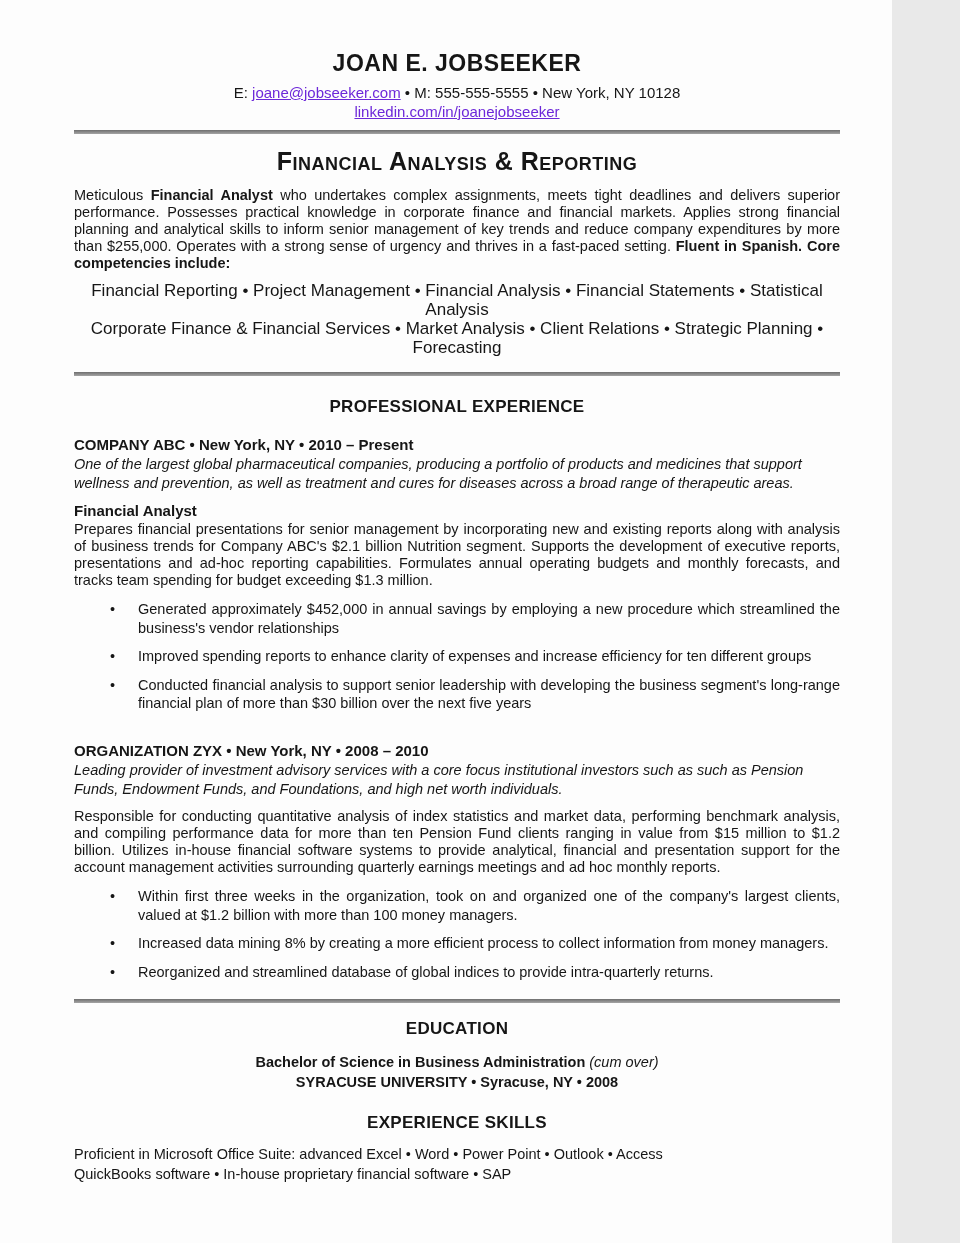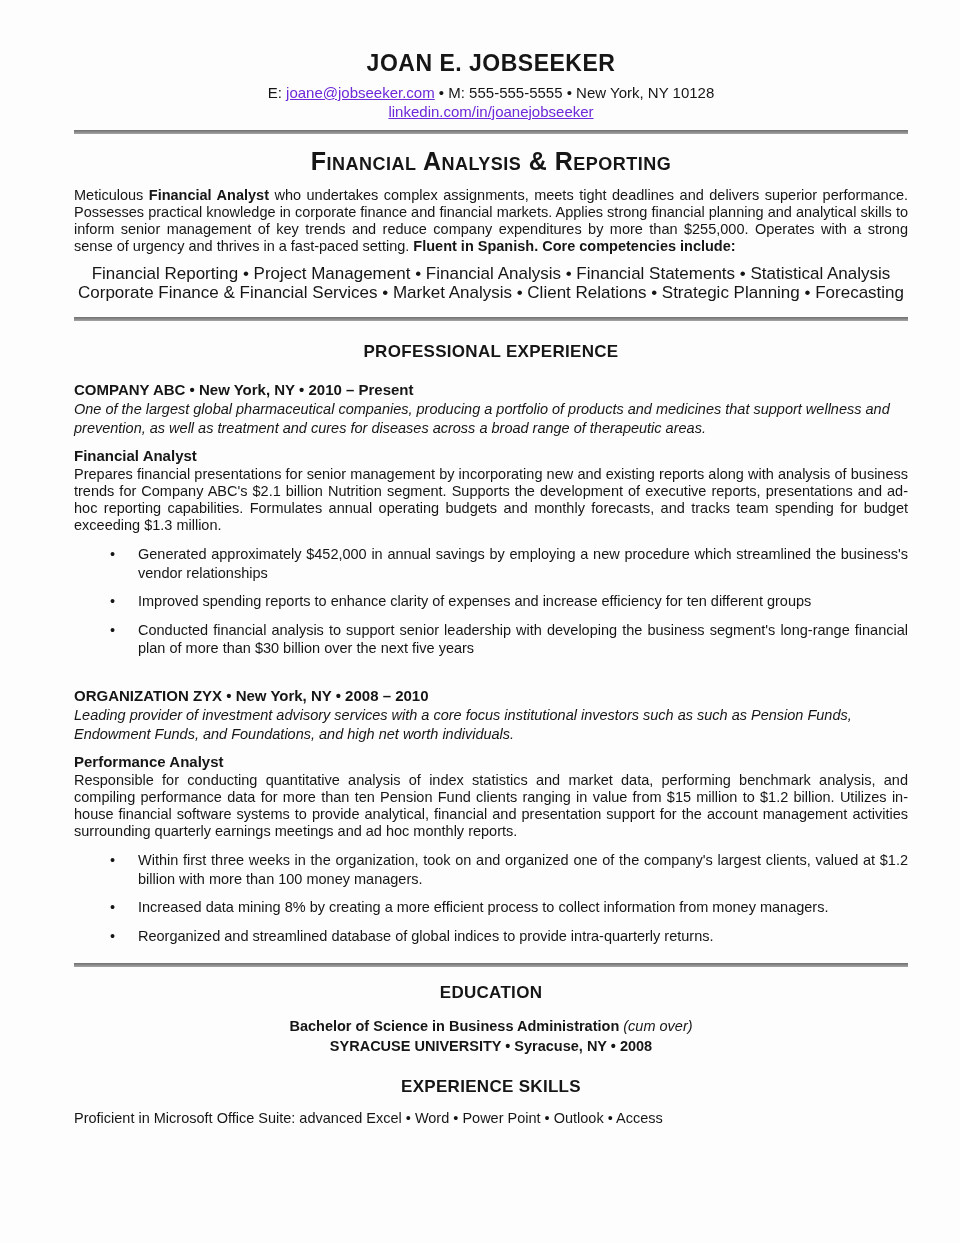--- a/index.html
+++ b/index.html
@@ -1,19 +1,19 @@
 <!DOCTYPE html>
 <html><head>
 <meta charset="utf-8">
 <style>
   * { margin: 0; padding: 0; box-sizing: border-box; }
   html, body { background: #e9e9e9; }
   body { font-family: "Liberation Sans", "DejaVu Sans", sans-serif; }
   .page {
-    width: 960px;
+    width: 892px;
     height: 1243px;
     background: #fdfdfd;
     color: #161616;
     padding: 50px 52px 40px 74px;
     position: relative;
     overflow: hidden;
   }
   
   .name {
     text-align: center;
@@ -174,31 +174,31 @@
     <ul class="bullets">
       <li>Generated approximately $452,000 in annual savings by employing a new procedure which streamlined the business's vendor relationships</li>
       <li>Improved spending reports to enhance clarity of expenses and increase efficiency for ten different groups</li>
       <li>Conducted financial analysis to support senior leadership with developing the business segment's long-range financial plan of more than $30 billion over the next five years</li>
     </ul>
   </section>
 
   <section class="job-entry job-entry-2">
     <div class="company-line">ORGANIZATION ZYX • New York, NY • 2008 – 2010</div>
     <div class="company-desc">Leading provider of investment advisory services with a core focus institutional investors such as such as Pension Funds, Endowment Funds, and Foundations, and high net worth individuals.</div>
-    <div class="job-title">Performance Analyst</div>
     <p class="para job-desc">Responsible for conducting quantitative analysis of index statistics and market data, performing benchmark analysis, and compiling performance data for more than ten Pension Fund clients ranging in value from $15 million to $1.2 billion. Utilizes in-house financial software systems to provide analytical, financial and presentation support for the account management activities surrounding quarterly earnings meetings and ad hoc monthly reports.</p>
     <ul class="bullets">
       <li>Within first three weeks in the organization, took on and organized one of the company's largest clients, valued at $1.2 billion with more than 100 money managers.</li>
       <li>Increased data mining 8% by creating a more efficient process to collect information from money managers.</li>
       <li>Reorganized and streamlined database of global indices to provide intra-quarterly returns.</li>
     </ul>
   </section>
 
   <hr class="rule rule-3">
 
   <h3 class="section-heading edu-heading">EDUCATION</h3>
   <div class="edu-degree-line"><span>Bachelor of Science in Business Administration</span><span class="ital"> (cum over)</span></div>
   <div class="edu-school-line">SYRACUSE UNIVERSITY • Syracuse, NY • 2008</div>
 
   <h3 class="section-heading skills-heading">EXPERIENCE SKILLS</h3>
   <div class="skills-line">Proficient in Microsoft Office Suite: advanced Excel • Word • Power Point • Outlook • Access</div>
+  <div class="skills-line">QuickBooks software • In-house proprietary financial software • SAP</div>
 
 </div>
 
 </body></html>

